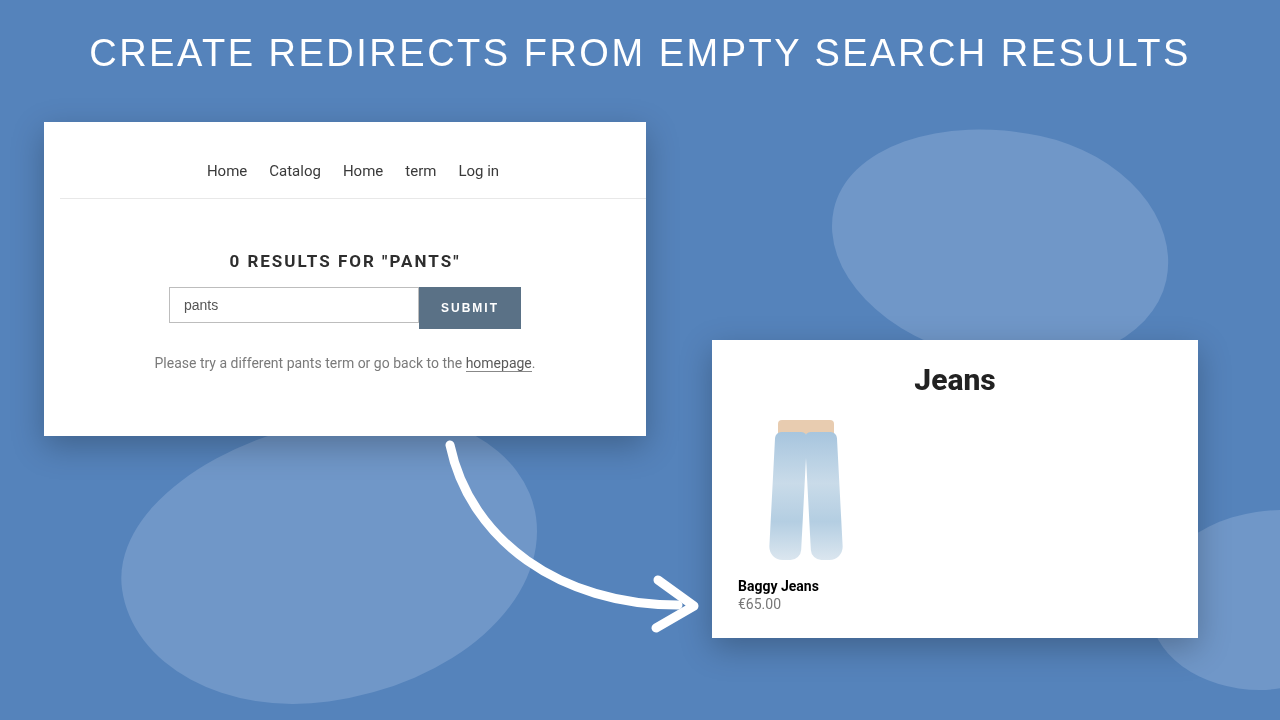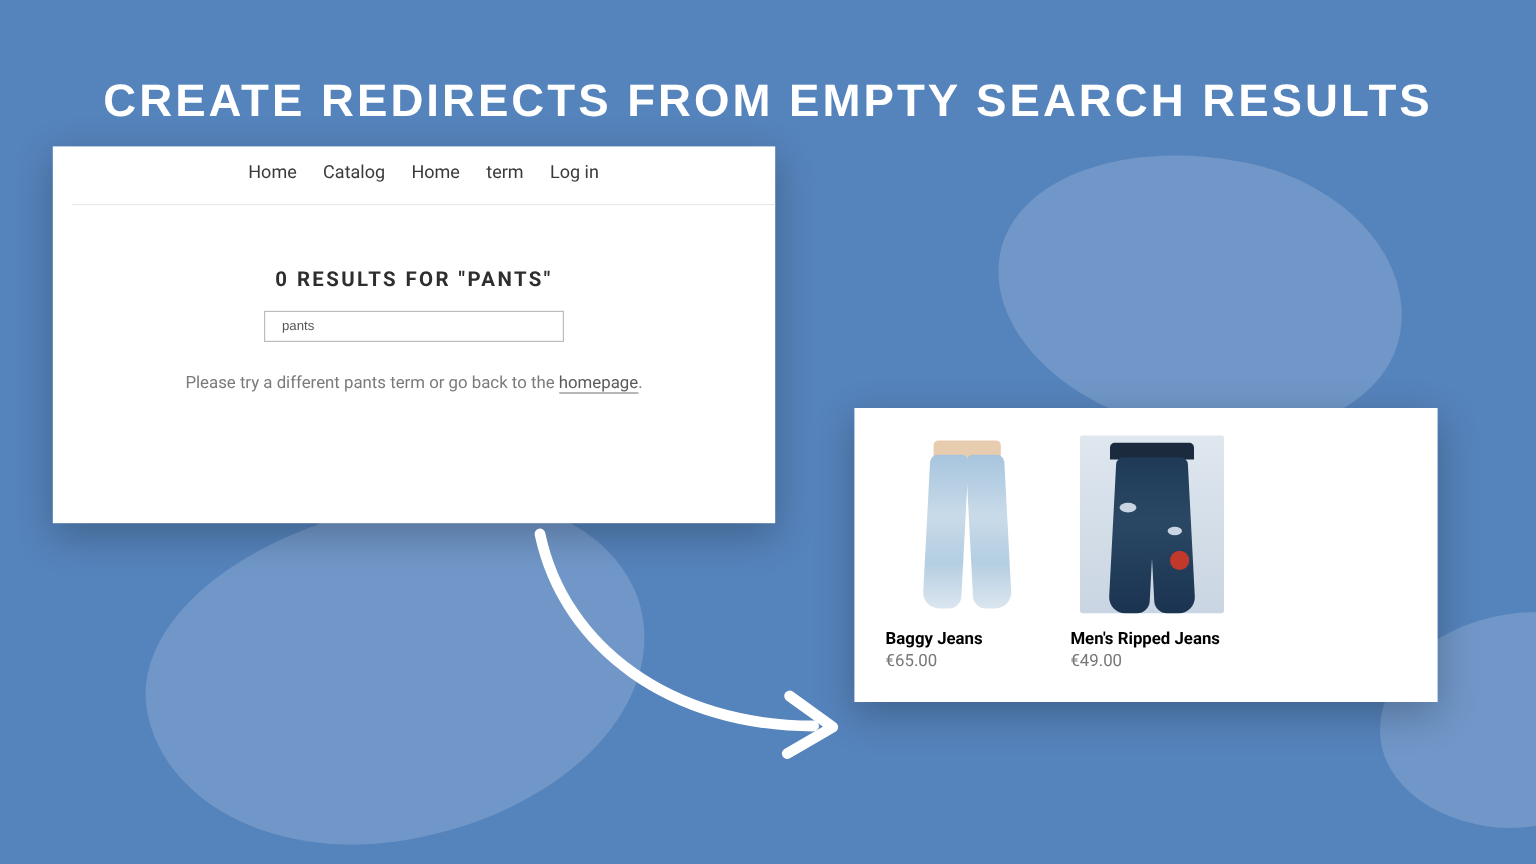--- a/index.html
+++ b/index.html
@@ -14,45 +14,45 @@
   .blob {
     position: absolute;
     background: #7097c8;
     z-index: 0;
   }
   .blob1 { width: 420px; height: 280px; left: 120px; top: 420px; border-radius: 60% 40% 55% 45% / 50% 45% 55% 50%; transform: rotate(-8deg);}
   .blob2 { width: 340px; height: 230px; left: 830px; top: 130px; border-radius: 55% 45% 50% 50% / 50% 50% 50% 50%; transform: rotate(12deg);}
   .blob3 { width: 220px; height: 180px; left: 1150px; top: 510px; border-radius: 60% 40% 50% 50% / 55% 45% 55% 45%;}
   .headline {
     position: absolute;
-    top: 64px;
+    top: 32px;
     left: 0; right: 0;
     text-align: center;
     color: #fff;
     font-size: 38px;
     letter-spacing: 2.5px;
-    font-weight: 700;
+    font-weight: 400;
     z-index: 2;
     font-family: Verdana, Geneva, sans-serif;
   }
   .card {
     position: absolute;
     background: #fff;
     box-shadow: 0 10px 30px rgba(0,0,0,0.25);
     z-index: 3;
   }
   .card-search {
     left: 44px; top: 122px;
     width: 602px; height: 314px;
   }
   .nav {
     display: flex;
     justify-content: center;
     gap: 22px;
-    padding: 12px 0 18px;
+    padding: 40px 0 18px;
     border-bottom: 1px solid #e8e8e8;
     margin-left: 16px;
   }
   .nav a {
     color: #3a3a3a;
     font-size: 15px;
     text-decoration: none;
   }
   .results-title {
     text-align: center;
@@ -62,24 +62,24 @@
     font-weight: 700;
     margin-top: 52px;
   }
   .search-row {
     display: flex;
     justify-content: center;
     margin-top: 16px;
   }
   .search-input {
     width: 250px;
-    height: 26px;
+    height: 36px;
     border: 1px solid #bdbdbd;
     padding: 0 14px;
-    font-size: 11px;
+    font-size: 14px;
     color: #555;
     outline: none;
   }
   .submit-btn {
     height: 42px;
     background: #5a7186;
     color: #fff;
     border: none;
     padding: 0 22px;
     font-size: 12px;
@@ -197,58 +197,44 @@
   <div class="nav">
     <a href="#">Home</a>
     <a href="#">Catalog</a>
     <a href="#">Home</a>
     <a href="#">term</a>
     <a href="#">Log in</a>
   </div>
   <div class="results-title">0 RESULTS FOR "PANTS"</div>
   <div class="search-row">
     <input class="search-input" value="pants" style="">
+    <button class="submit-btn">SUBMIT</button>
   </div>
   <div class="hint-row">
     <span>Please try a different pants term or go back to the </span><a href="#" class="hint-link">homepage</a><span>.</span>
   </div>
 </div>
 
 <svg class="arrow" width="320" height="220" viewBox="0 0 320 220">
   <path d="M 40 15 C 60 110, 150 175, 268 175" stroke="#ffffff" stroke-width="9" fill="none" stroke-linecap="round"></path>
   <path d="M 248 150 L 284 176 L 246 198" stroke="#ffffff" stroke-width="9" fill="none" stroke-linecap="round" stroke-linejoin="round"></path>
 </svg>
 
 <div class="card card-products">
+  <div class="products-title">Jeans</div>
   <div class="product-grid">
 
     <div class="product">
       <div class="product-img p1">
         <div class="jeans">
           <div class="waist"></div>
           <div class="leg l"></div>
           <div class="leg r"></div>
         </div>
       </div>
       <div class="product-name">Baggy Jeans</div>
       <div class="product-price">€65.00</div>
     </div>
 
 
-    <div class="product">
-      <div class="product-img">
-        <div class="p3">
-          <div class="jeans">
-            <div class="waist"></div>
-            <div class="leg l"></div>
-            <div class="leg r"></div>
-            <div class="rip a"></div>
-            <div class="rip b"></div>
-            <div class="patch"></div>
-          </div>
-        </div>
-      </div>
-      <div class="product-name">Men's Ripped Jeans</div>
-      <div class="product-price">€49.00</div>
-    </div>
 
   </div>
 </div>
 
 </body></html>

